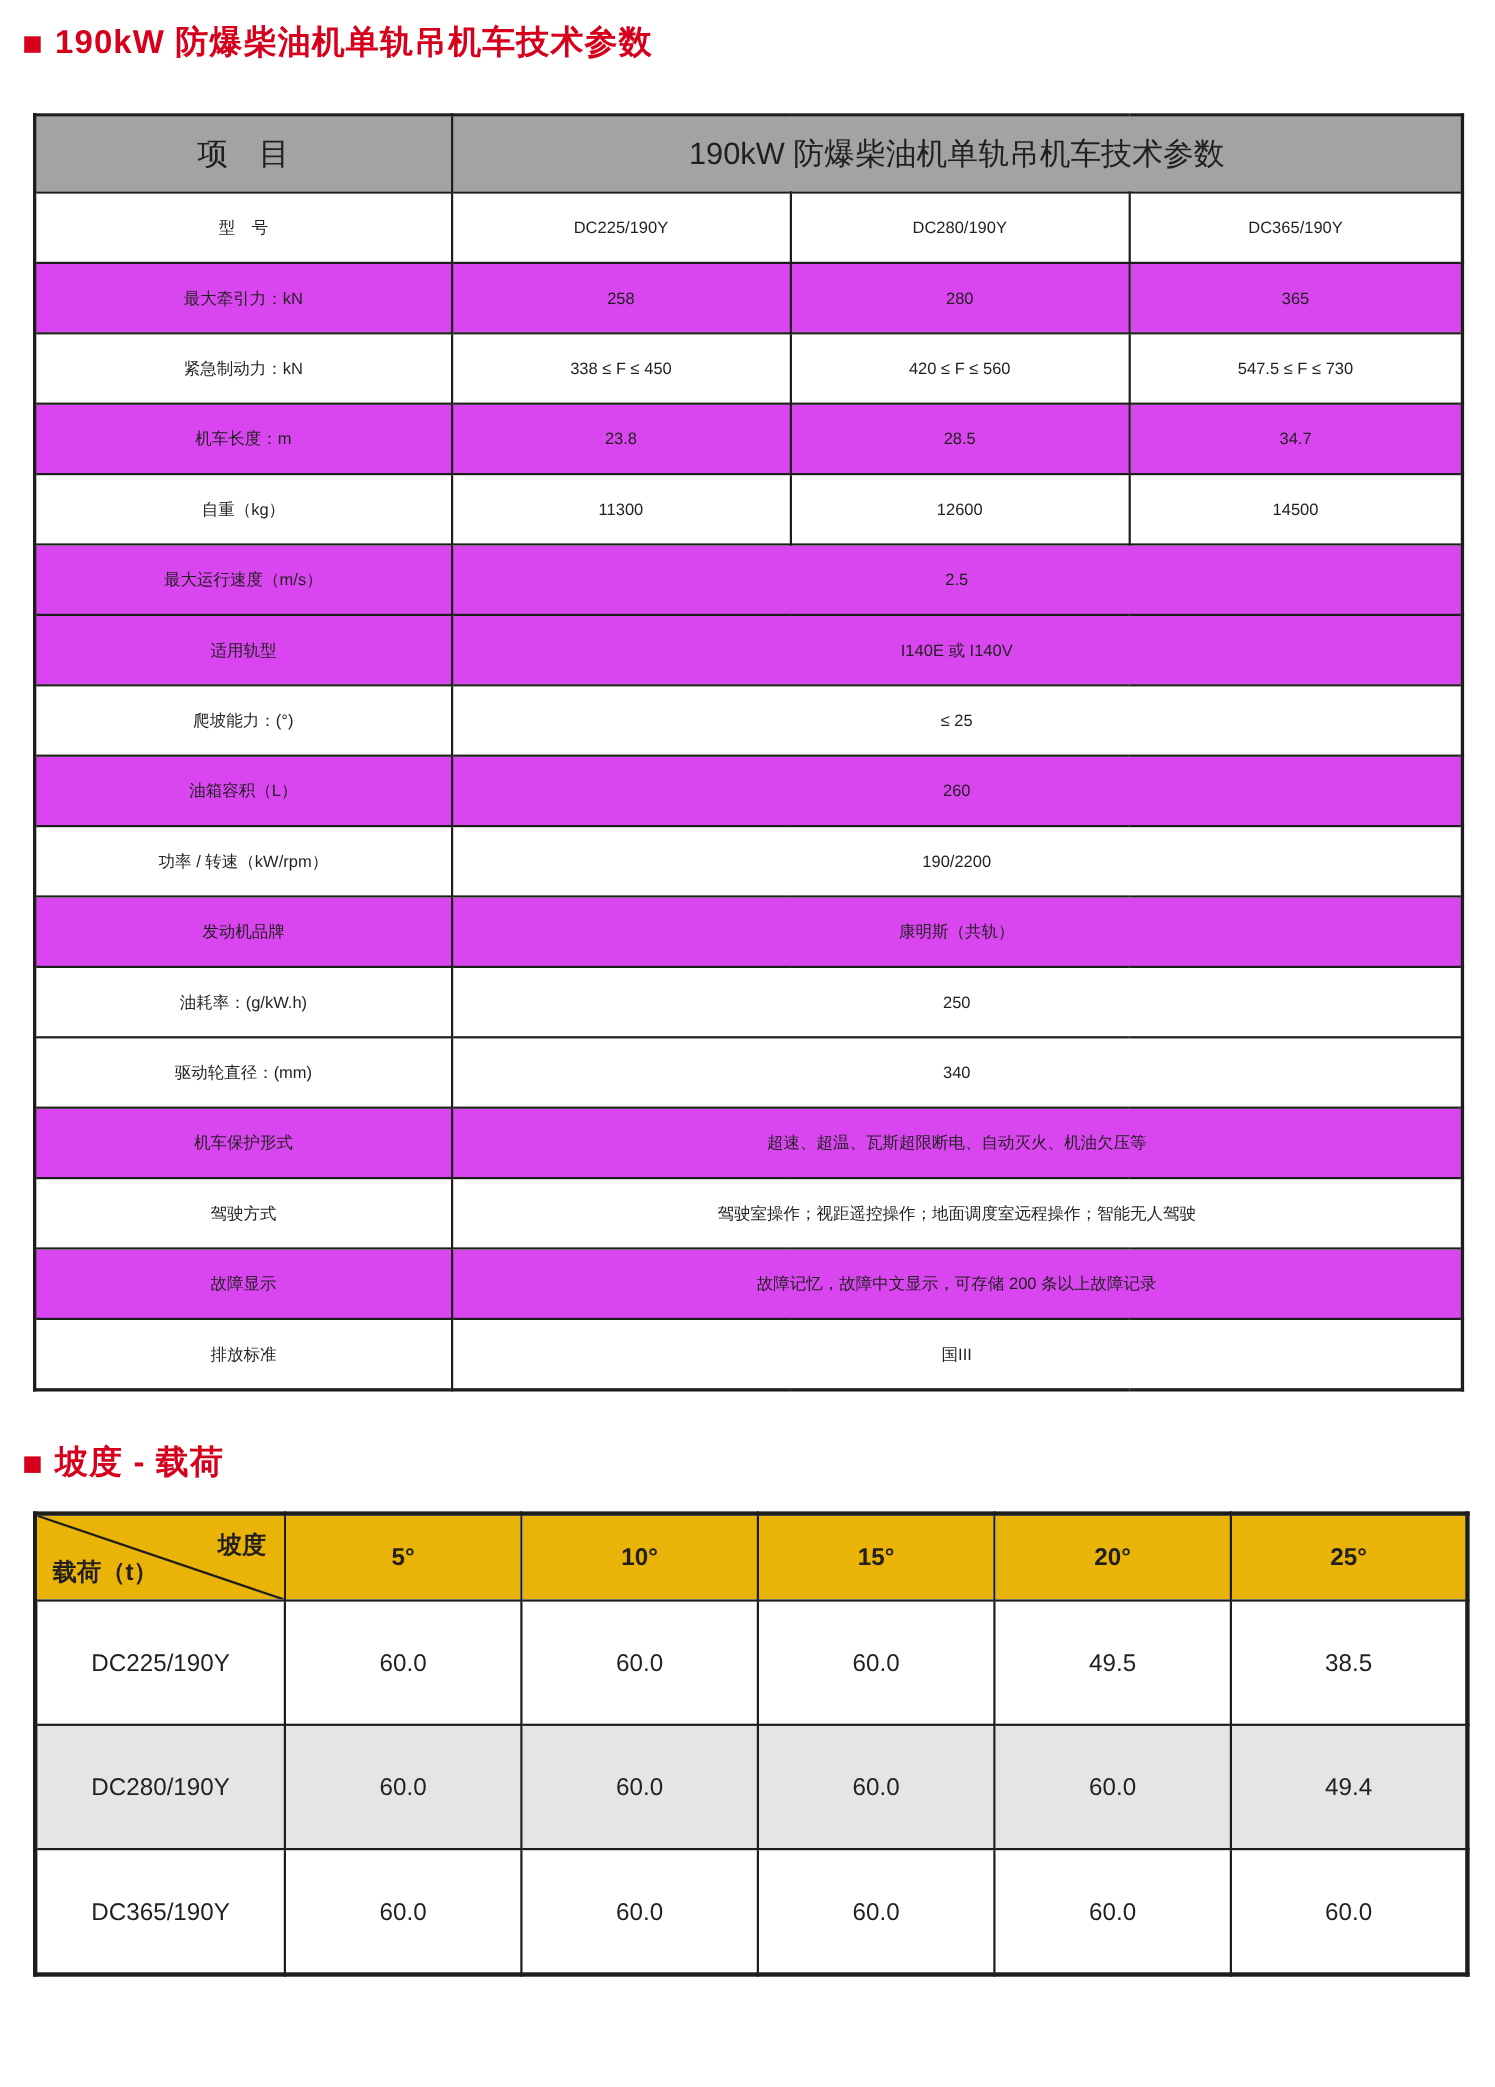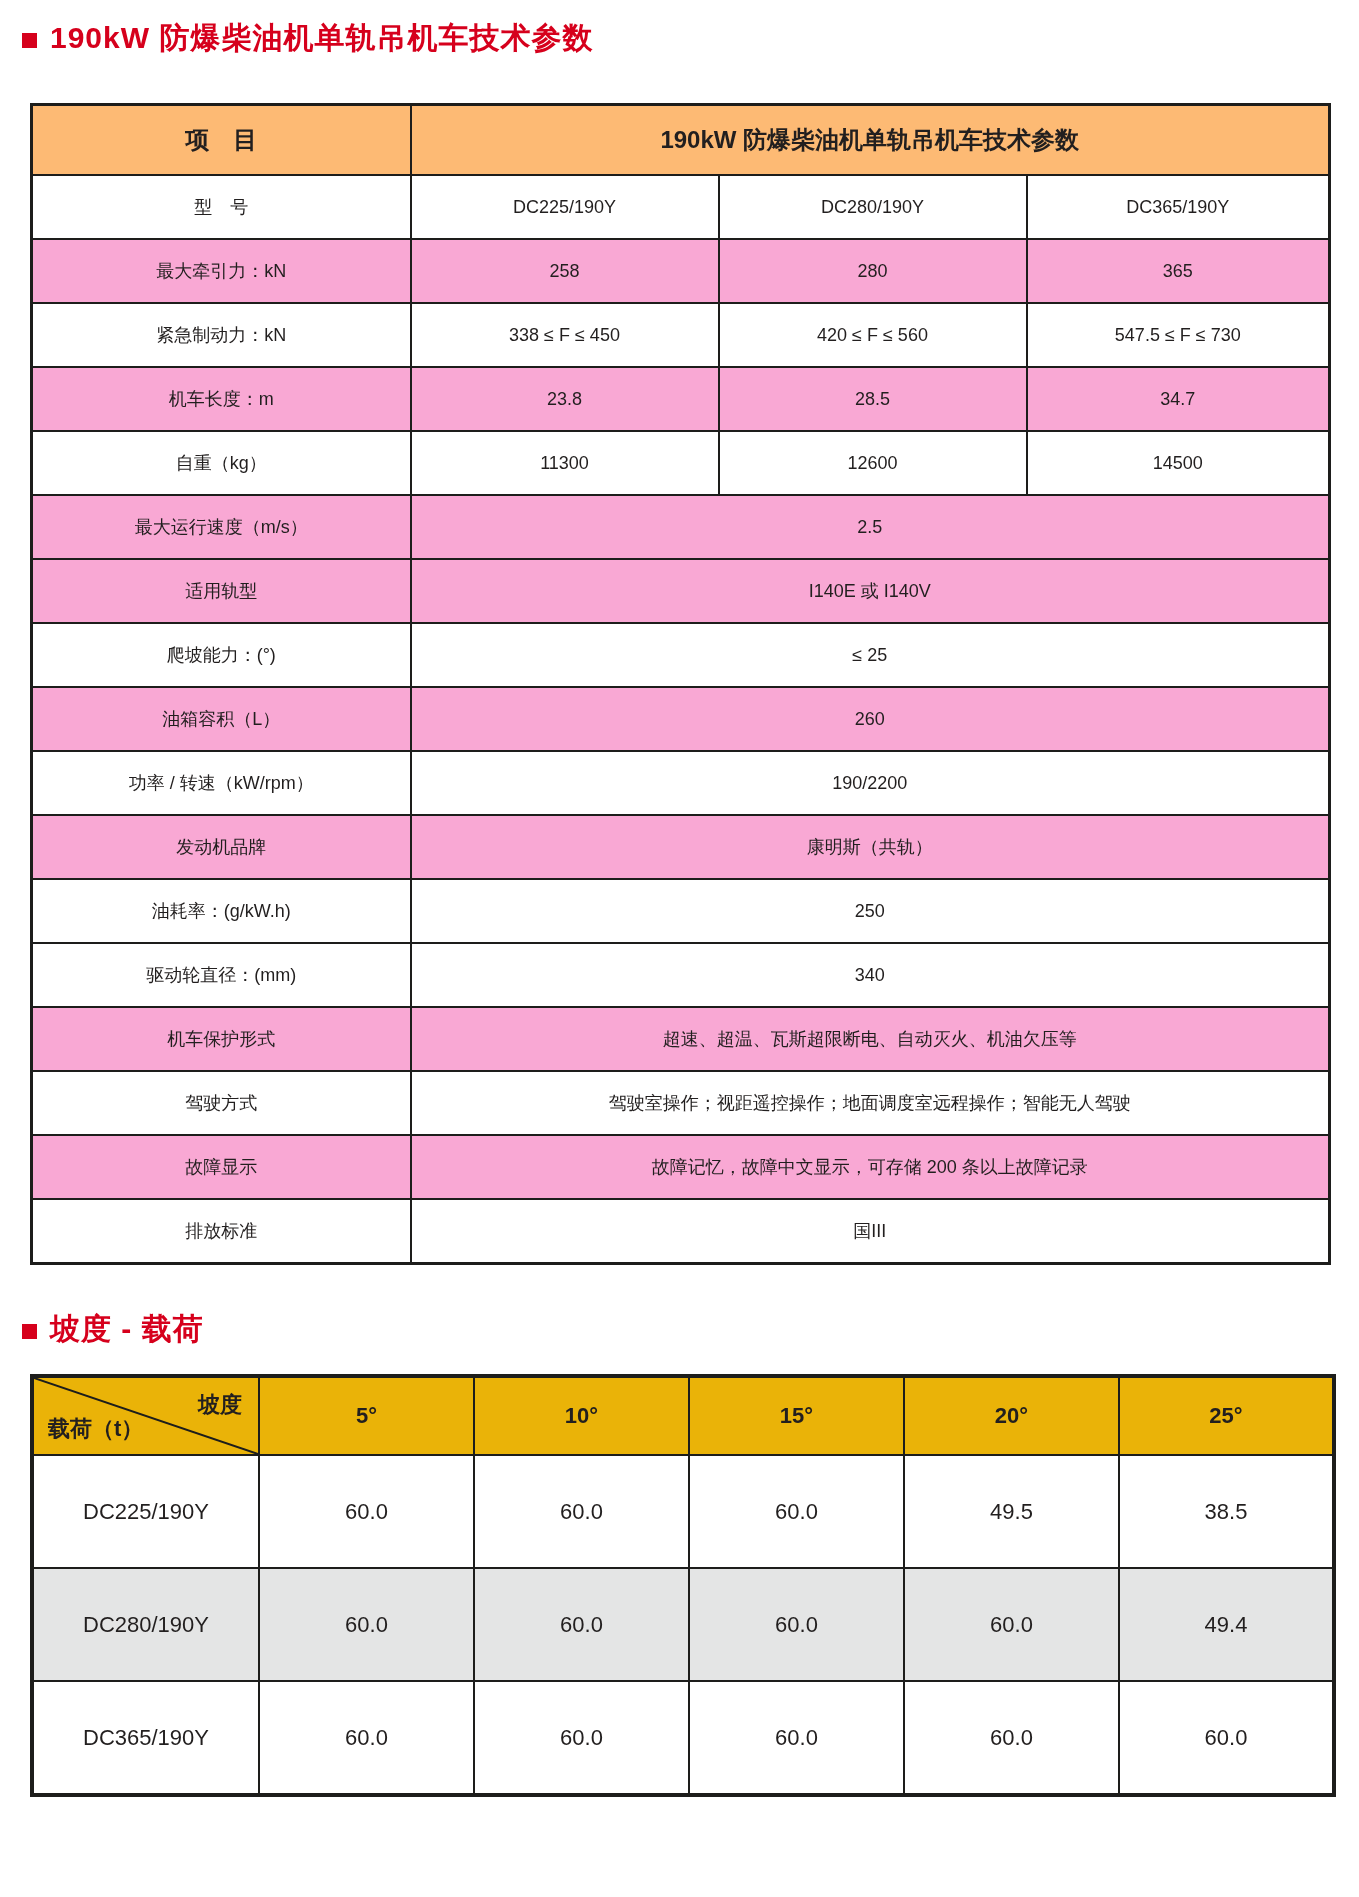--- a/index.html
+++ b/index.html
@@ -17,23 +17,23 @@
     width:15px;height:15px;background:#d6001c;display:inline-block;
     margin-right:13px;flex:0 0 auto;margin-top:3px;
   }
   .section-title.second{padding-top:44px;}
 
   table{border-collapse:collapse;table-layout:fixed;margin-left:30px;}
   td{text-align:center;vertical-align:middle;overflow:hidden;}
 
   
   .t1{width:1298px;margin-top:44px;border:3px solid #1d1d1b;}
-  .t1 td{border:2px solid #1d1d1b;height:60px;font-size:18px;}
-  .t1 tr.head td{background:#fdba74;height:66px;font-weight:bold;font-size:24px;}
-  .t1 tr.shade td{background:#f9a8d4;}
+  .t1 td{border:2px solid #1d1d1b;height:60px;font-size:15px;}
+  .t1 tr.head td{background:#a3a3a3;height:66px;font-weight:normal;font-size:28px;}
+  .t1 tr.shade td{background:#d946ef;}
 
   
   .t2{width:1302px;margin-top:24px;border:4px solid #1d1d1b;}
   .t2 td{border:2px solid #1d1d1b;height:109px;font-size:22px;}
   .t2 tr.head td{background:#eab308;height:74px;font-weight:bold;}
   .t2 tr.shade td{background:#e4e5e5;}
 
   .corner{position:relative;padding:0;}
   .corner svg{position:absolute;left:0;top:0;width:100%;height:100%;display:block;}
   .corner .slope-label{position:absolute;top:12px;right:16px;font-weight:bold;font-size:22px;}

